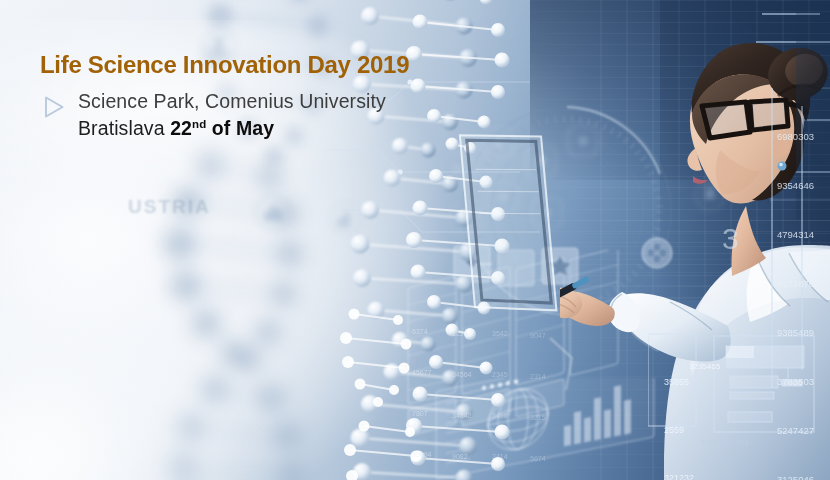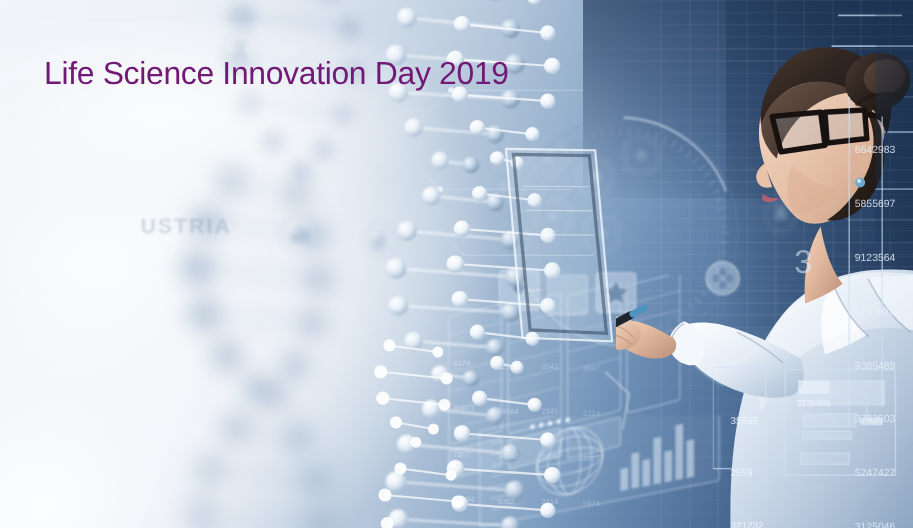--- a/index.html
+++ b/index.html
@@ -86,36 +86,36 @@
   .num-mid2 span { display:block; }
 
   .num-mid3 { left:492px; top:300px; font-size:7px;
     color:rgba(222,234,247,.42); line-height:1.95; filter:blur(.6px); }
   .num-mid3 span { display:block; }
 
   .num-mid4 { left:530px; top:302px; font-size:7px;
     color:rgba(222,234,247,.35); line-height:1.95; filter:blur(.7px); }
   .num-mid4 span { display:block; }
 
-  .numtag { position:absolute; left:724px; top:362px; font-size:8px;
+  .numtag { position:absolute; left:689px; top:362px; font-size:8px;
     color:rgba(240,246,253,.95); }
 
   .numtag2 { position:absolute; left:700px; top:438px; font-size:8px;
     color:rgba(190,210,232,.6); filter:blur(.5px); }
 
   .bignum3 { position:absolute; left:722px; top:222px; font-size:30px;
     color:rgba(225,236,250,.55); font-weight:400; filter:blur(.6px); }
 
   
   .person { position:absolute; left:560px; top:0; width:270px; height:480px; }
 
   
   .textblock { position:absolute; left:40px; top:52px; z-index:60; }
 
-  .title { font-size:29px; font-weight:400; color:#701a75;
+  .title { font-size:24px; font-weight:700; color:#a16207;
     letter-spacing:-.3px; line-height:1.06; white-space:nowrap; }
 
   .sub-wrap { margin-top:12px; display:flex; align-items:flex-start; }
 
   .play-icon { width:24px; height:26px; flex:0 0 24px; margin-top:5px;
     margin-left:2px; }
 
   .sub-lines { margin-left:12px; }
 
   .line1 { font-size:19.5px; font-weight:400; color:#3d3d3d;
@@ -753,23 +753,23 @@
         <line x1="140" y1="40" x2="140" y2="52"></line>
         <rect x="80" y="84" width="44" height="10" fill="rgba(225,236,249,.2)"></rect>
       </g>
       <rect x="78" y="18" width="28" height="12" fill="rgba(245,250,255,.42)"></rect>
     </svg>
   </div>
 
   <div class="maplabel">USTRIA</div>
 
   <div class="numcol num-right">
-    <span>6642983</span>
-    <span>5855697</span>
-    <span>9123564</span>
+    <span>6980303</span>
+    <span>9354646</span>
+    <span>4794314</span>
     <span>4153870</span>
     <span>9385489</span>
     <span>3783503</span>
     <span>5247427</span>
     <span>3125046</span>
     
     
   </div>
 
   <div class="numcol num-bl">
@@ -822,15 +822,29 @@
     
     
   </div>
 
   <div class="bl-fade"></div>
   <div class="text-glow"></div>
 
   <div class="textblock">
     <div class="title">Life Science Innovation Day 2019</div>
 
+    <div class="sub-wrap">
+      <span class="play-icon">
+        <svg width="24" height="26" viewBox="0 0 24 26">
+          <path d="M4 3.5 L20.5 13 L4 22.5 Z" fill="none" stroke="#b9c9dc" stroke-width="1.9" stroke-linejoin="round" stroke-linecap="round"></path>
+        </svg>
+      </span>
+      <div class="sub-lines">
+        <div class="line1">Science Park, Comenius University</div>
+        <div class="line2">
+          <span>Bratislava</span>
+          <b><span>22</span><sup>nd</sup> <span>of May</span></b>
+        </div>
+      </div>
+    </div>
   </div>
 
 </div>
 
 </body></html>

